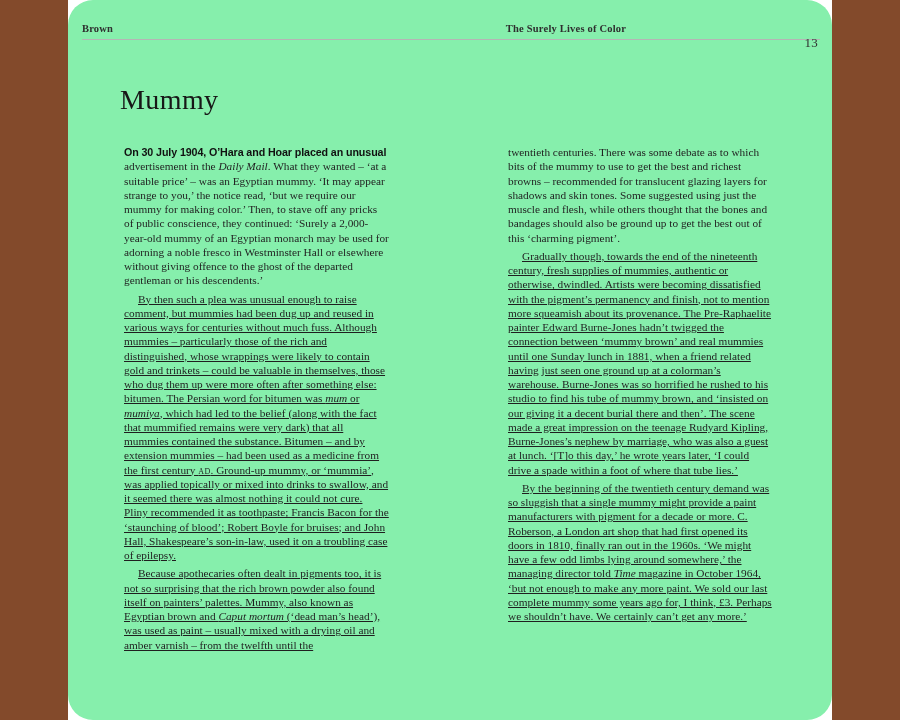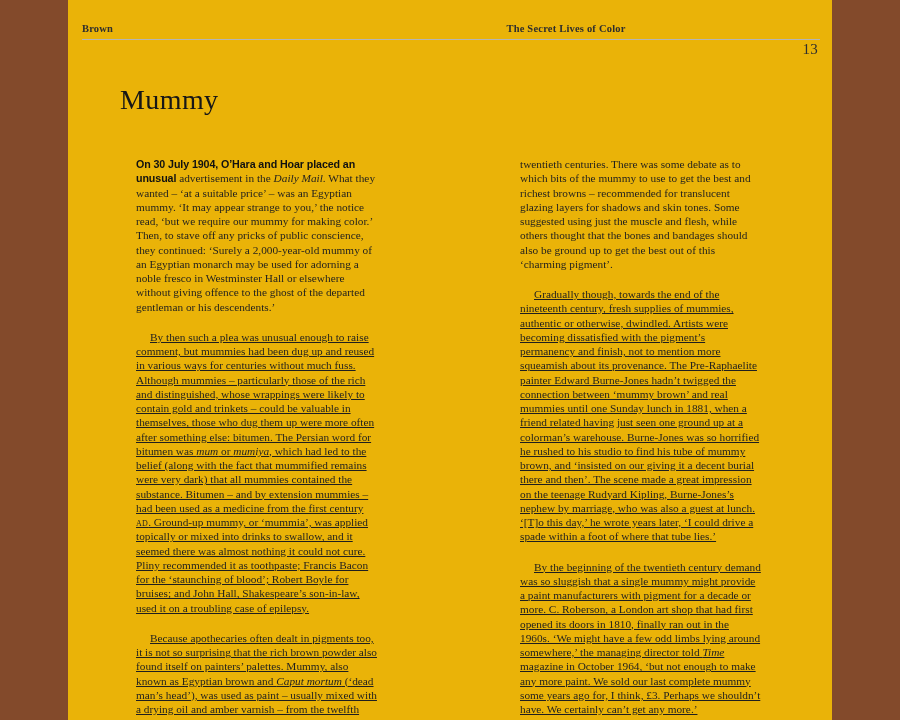--- a/index.html
+++ b/index.html
@@ -13,55 +13,55 @@
   .band-right { right:0; }
   .page { position:absolute; left:68px; top:0; width:764px; height:720px; background:#fefefe; }
 
   .running-head {
     position:absolute; left:14px; top:23px; width:738px; height:17px;
     border-bottom:1px solid #b5b5b5;
     font-size:10.5px; font-weight:bold; color:#2e2e2e; letter-spacing:0.2px;
   }
   .rh-left { position:absolute; left:0; top:0; }
   .rh-center { position:absolute; left:484px; top:0; transform:translateX(-50%); white-space:nowrap; }
-  .rh-page { position:absolute; right:2px; top:18px; font-weight:normal; font-size:15px; }
+  .rh-page { position:absolute; right:2px; top:12px; font-weight:normal; font-size:13px; }
 
   .chapter-title {
     position:absolute; left:52px; top:84px;
     font-size:28px; font-weight:normal; color:#171717; letter-spacing:0.4px;
   }
 
   .col {
     position:absolute; top:141px; width:273px;
     font-size:11.3px; line-height:14.25px; color:#1f1f1f;
     text-align:left;
   }
   .col-left { left:52px; }
   .col-right { left:436px; }
 
-  .para { margin:16px; }
+  .para { margin:4px; }
   .para.indent { text-indent:14px;text-decoration:underline; }
 
   .seg-lead {
     font-family:"Liberation Sans", sans-serif;
     font-weight:bold; font-size:10.7px; letter-spacing:-0.1px; color:#111;
   }
   .seg-i { font-style:italic; }
   .seg-sc { font-variant:small-caps; letter-spacing:0.3px; }
 </style>
 </head>
 <body>
 
 <div class="stage">
   <div class="band band-left" style="background: rgb(131, 74, 43);"></div>
 
-  <div class="page" style="background: #eab308;">
+  <div class="page" style="background: #86efac; border-radius: 25px;">
     <div class="running-head">
       <span class="rh-left">Brown</span>
-      <span class="rh-center">The Secret Lives of Color</span>
+      <span class="rh-center">The Surely Lives of Color</span>
       <span class="rh-page">13</span>
     </div>
 
     <h1 class="chapter-title">Mummy</h1>
 
     <div class="col col-left">
         <p class="para"><span class="seg-lead">On 30 July 1904, O’Hara and Hoar placed an unusual </span><span>advertisement in the </span><span class="seg-i">Daily Mail</span><span>. What they wanted – ‘at a suitable price’ – was an Egyptian mummy. ‘It may appear strange to you,’ the notice read, ‘but we require our mummy for making color.’ Then, to stave off any pricks of public conscience, they continued: ‘Surely a 2,000-year-old mummy of an Egyptian monarch may be used for adorning a noble fresco in Westminster Hall or elsewhere without giving offence to the ghost of the departed gentleman or his descendents.’</span></p>
         <p class="para indent"><span>By then such a plea was unusual enough to raise comment, but mummies had been dug up and reused in various ways for centuries without much fuss. Although mummies – particularly those of the rich and distinguished, whose wrappings were likely to contain gold and trinkets – could be valuable in themselves, those who dug them up were more often after something else: bitumen. The Persian word for bitumen was </span><span class="seg-i">mum</span><span> or </span><span class="seg-i">mumiya</span><span>, which had led to the belief (along with the fact that mummified remains were very dark) that all mummies contained the substance. Bitumen – and by extension mummies – had been used as a medicine from the first century </span><span class="seg-sc">ad</span><span>. Ground-up mummy, or ‘mummia’, was applied topically or mixed into drinks to swallow, and it seemed there was almost nothing it could not cure. Pliny recommended it as toothpaste; Francis Bacon for the ‘staunching of blood’; Robert Boyle for bruises; and John Hall, Shakespeare’s son-in-law, used it on a troubling case of epilepsy.</span></p>
         <p class="para indent"><span>Because apothecaries often dealt in pigments too, it is not so surprising that the rich brown powder also found itself on painters’ palettes. Mummy, also known as Egyptian brown and </span><span class="seg-i">Caput mortum</span><span> (‘dead man’s head’), was used as paint – usually mixed with a drying oil and amber varnish – from the twelfth until the</span></p>
       </div>

